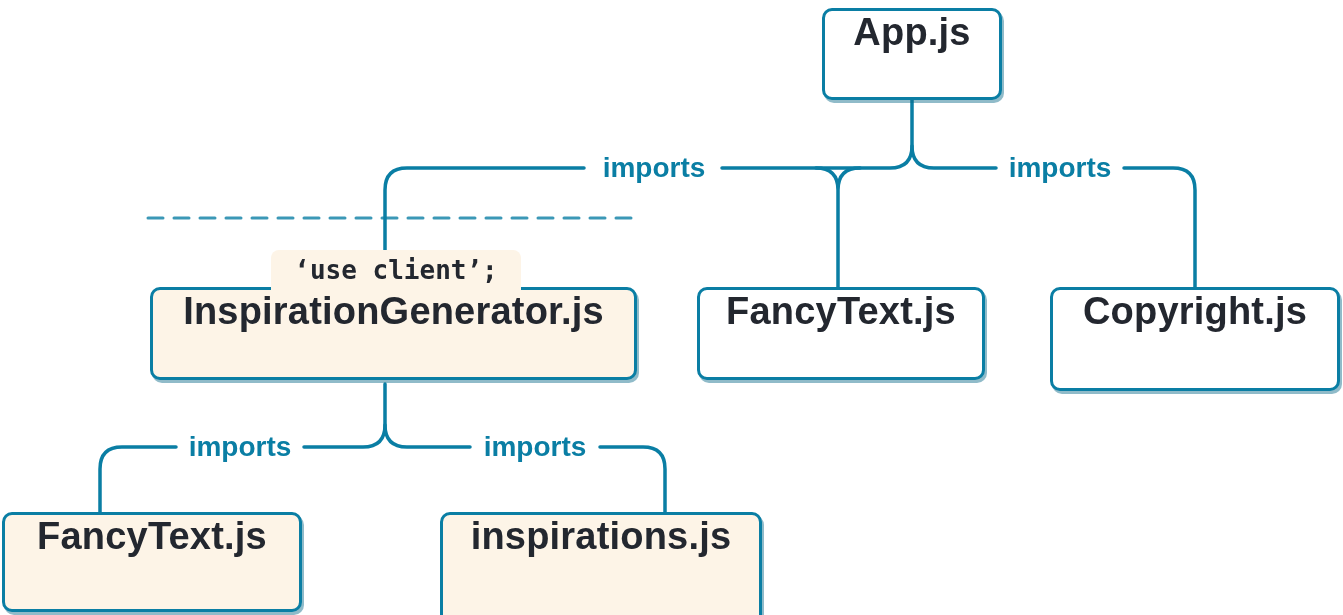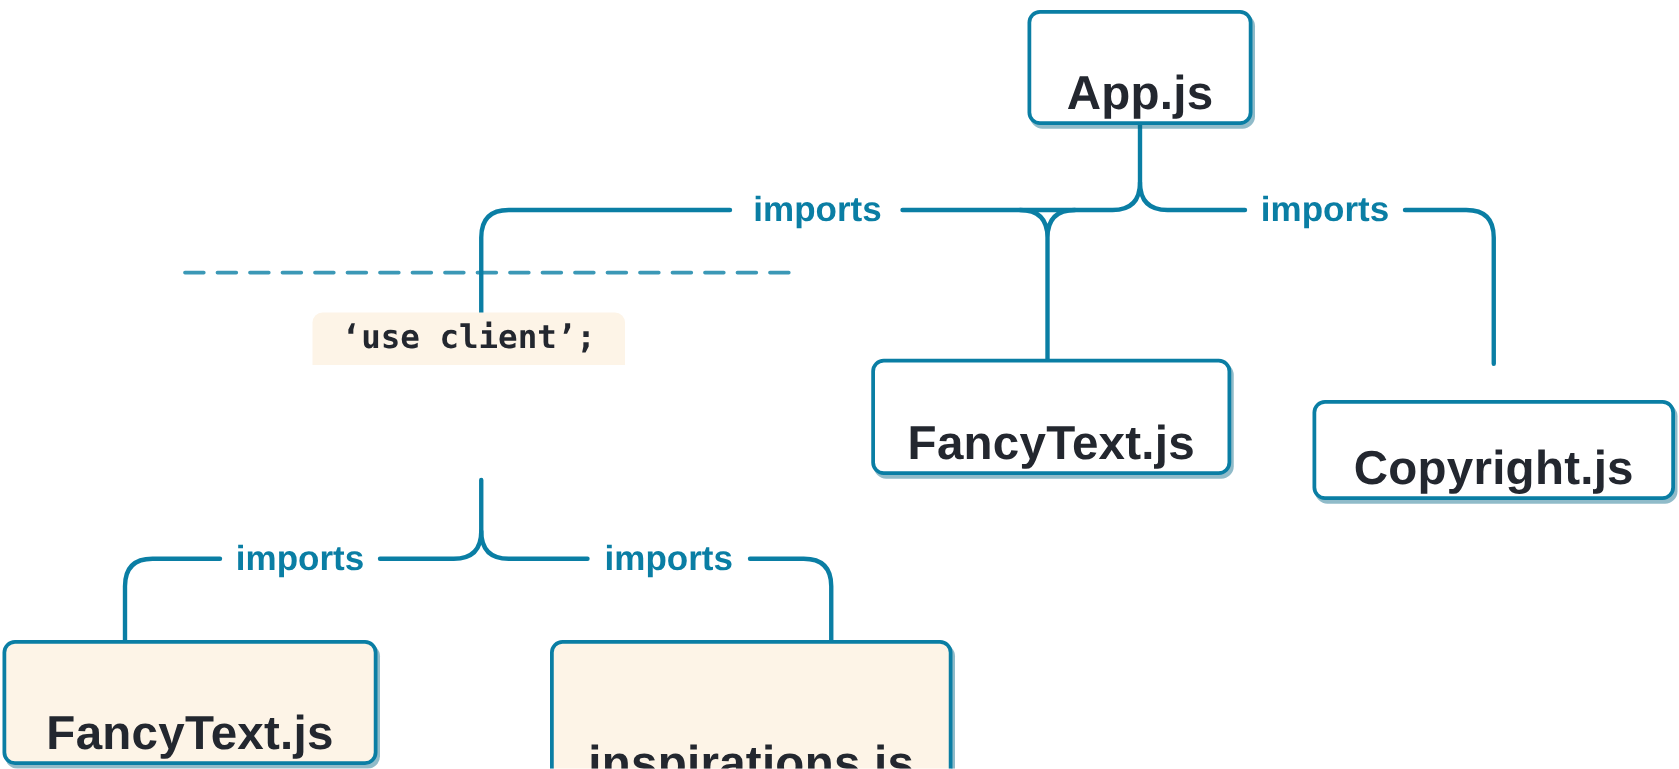--- a/index.html
+++ b/index.html
@@ -17,21 +17,21 @@
   }
   svg.wires {
     position: absolute;
     left: 0; top: 0;
     z-index: 0;
   }
   .node {
     position: absolute;
     box-sizing: border-box;
     display: flex;
-    align-items: flex-end;
+    align-items: flex-start;
     justify-content: center;
     border: 3px solid #0a7ea4;
     border-radius: 10px;
     background: #ffffff;
     box-shadow: 2px 3px 0 rgba(8, 104, 136, 0.45);
     color: #23272f;
     font-size: 38px;
     font-weight: 600;
     letter-spacing: 0.2px;
     z-index: 2;
@@ -84,34 +84,37 @@
 
       <path d="M 148 218 L 638 218" stroke-dasharray="15 11" stroke-width="3" opacity="0.8"></path>
     </g>
   </svg>
 
   <div class="imports-label" style="left:586px; top:152px; width:136px;">imports</div>
   <div class="imports-label" style="left:996px; top:152px; width:128px;">imports</div>
   <div class="imports-label" style="left:176px; top:431px; width:128px;">imports</div>
   <div class="imports-label" style="left:470px; top:431px; width:130px;">imports</div>
 
-  <div class="directive-tab" style="left:250px; top:250px; width:250px; height:42px;">
+  <div class="directive-tab" style="left:271px; top:250px; width:250px; height:42px;">
     <span>‘use client’;</span>
   </div>
 
   <div class="node" style="left:822px; top:8px; width:180px; height:92px;">
     <span>App.js</span>
   </div>
 
+  <div class="node client" style="left:150px; top:287px; width:487px; height:93px;">
+    <span>InspirationGenerator.js</span>
+  </div>
 
   <div class="node" style="left:697px; top:287px; width:288px; height:93px;">
     <span>FancyText.js</span>
   </div>
 
-  <div class="node" style="left:1050px; top:287px; width:290px; height:80px;margin-top:33px;">
+  <div class="node" style="left:1050px; top:287px; width:290px; height:104px;">
     <span>Copyright.js</span>
   </div>
 
   <div class="node client" style="left:2px; top:512px; width:300px; height:100px;">
     <span>FancyText.js</span>
   </div>
 
   <div class="node client" style="left:440px; top:512px; width:322px; height:124px;">
     <span>inspirations.js</span>
   </div>

